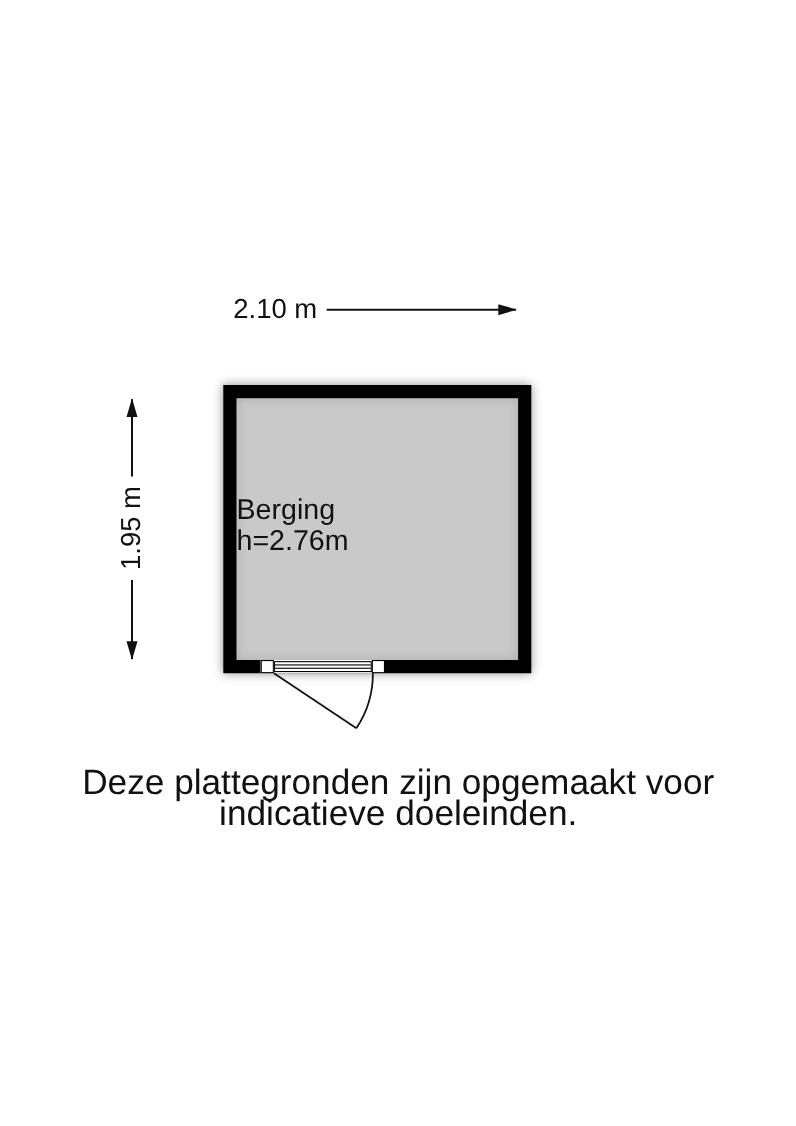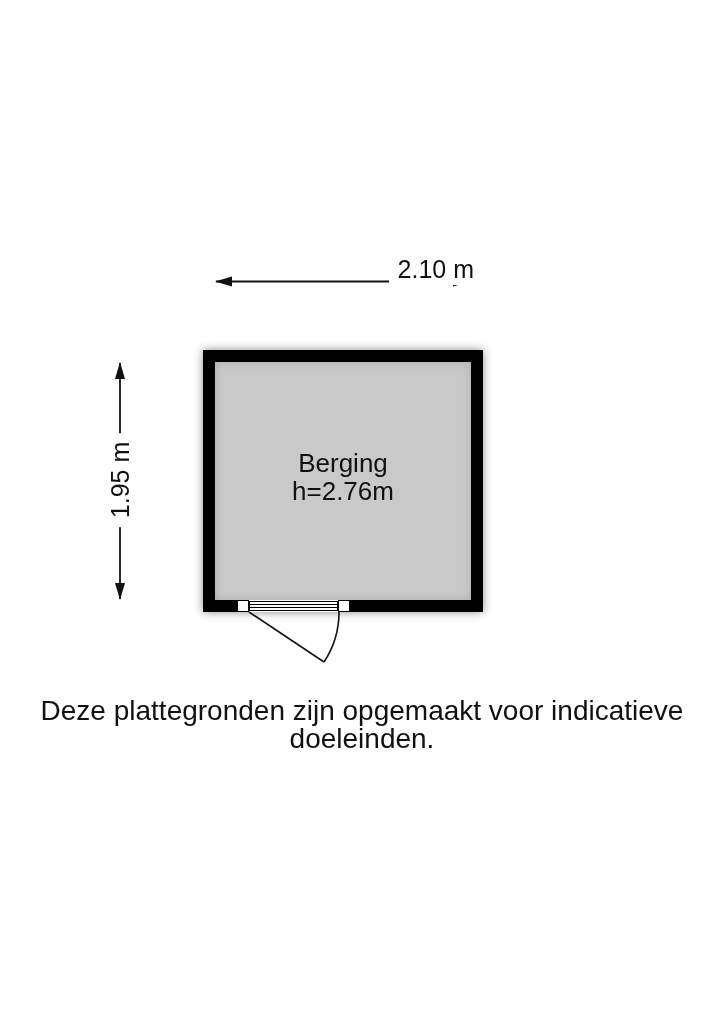--- a/index.html
+++ b/index.html
@@ -55,44 +55,44 @@
   .door-slab::before, .door-slab::after {
     content: ""; position: absolute; left: 0; right: 0; height: 1.2px;
     background: var(--wall);
   }
   .door-slab::before { top: 2.2px; }
   .door-slab::after  { top: 4.8px; }
 
   
   .room-label {
     position: absolute; left: 215px; top: 449px; width: 256px;
-    text-align: center; font-size: 26px; line-height: 28px;
+    text-align: left; font-size: 26px; line-height: 28px;
     color: var(--text); z-index: 6;
   }
 
   
   .dim-label-h {
-    position: absolute; left: 203px; top: 254px; width: 280px;
-    text-align: right; z-index: 6;
+    position: absolute; left: 203px; top: 266px; width: 280px;
+    text-align: left; z-index: 6;
   }
   .dim-text {
     display: inline-block; background: var(--background);
     font-size: 25px; line-height: 31px; padding: 0 9px;
     color: var(--text); white-space: nowrap;
   }
   .dim-label-v {
     position: absolute; left: 120px; top: 480px;
     transform: translate(-50%, -50%) rotate(-90deg);
     z-index: 6;
   }
 
   
   .disclaimer {
     position: absolute; left: 0; top: 697px; width: 724px;
-    text-align: center; font-size: 28px; line-height: 28px;
+    text-align: center; font-size: 32px; line-height: 28px;
     color: var(--text); z-index: 2;
   }
 </style>
 </head>
 <body>
 
 <div class="canvas">
 
   <svg class="overlay" viewBox="0 0 724 1024" xmlns="http://www.w3.org/2000/svg">
     <g>

